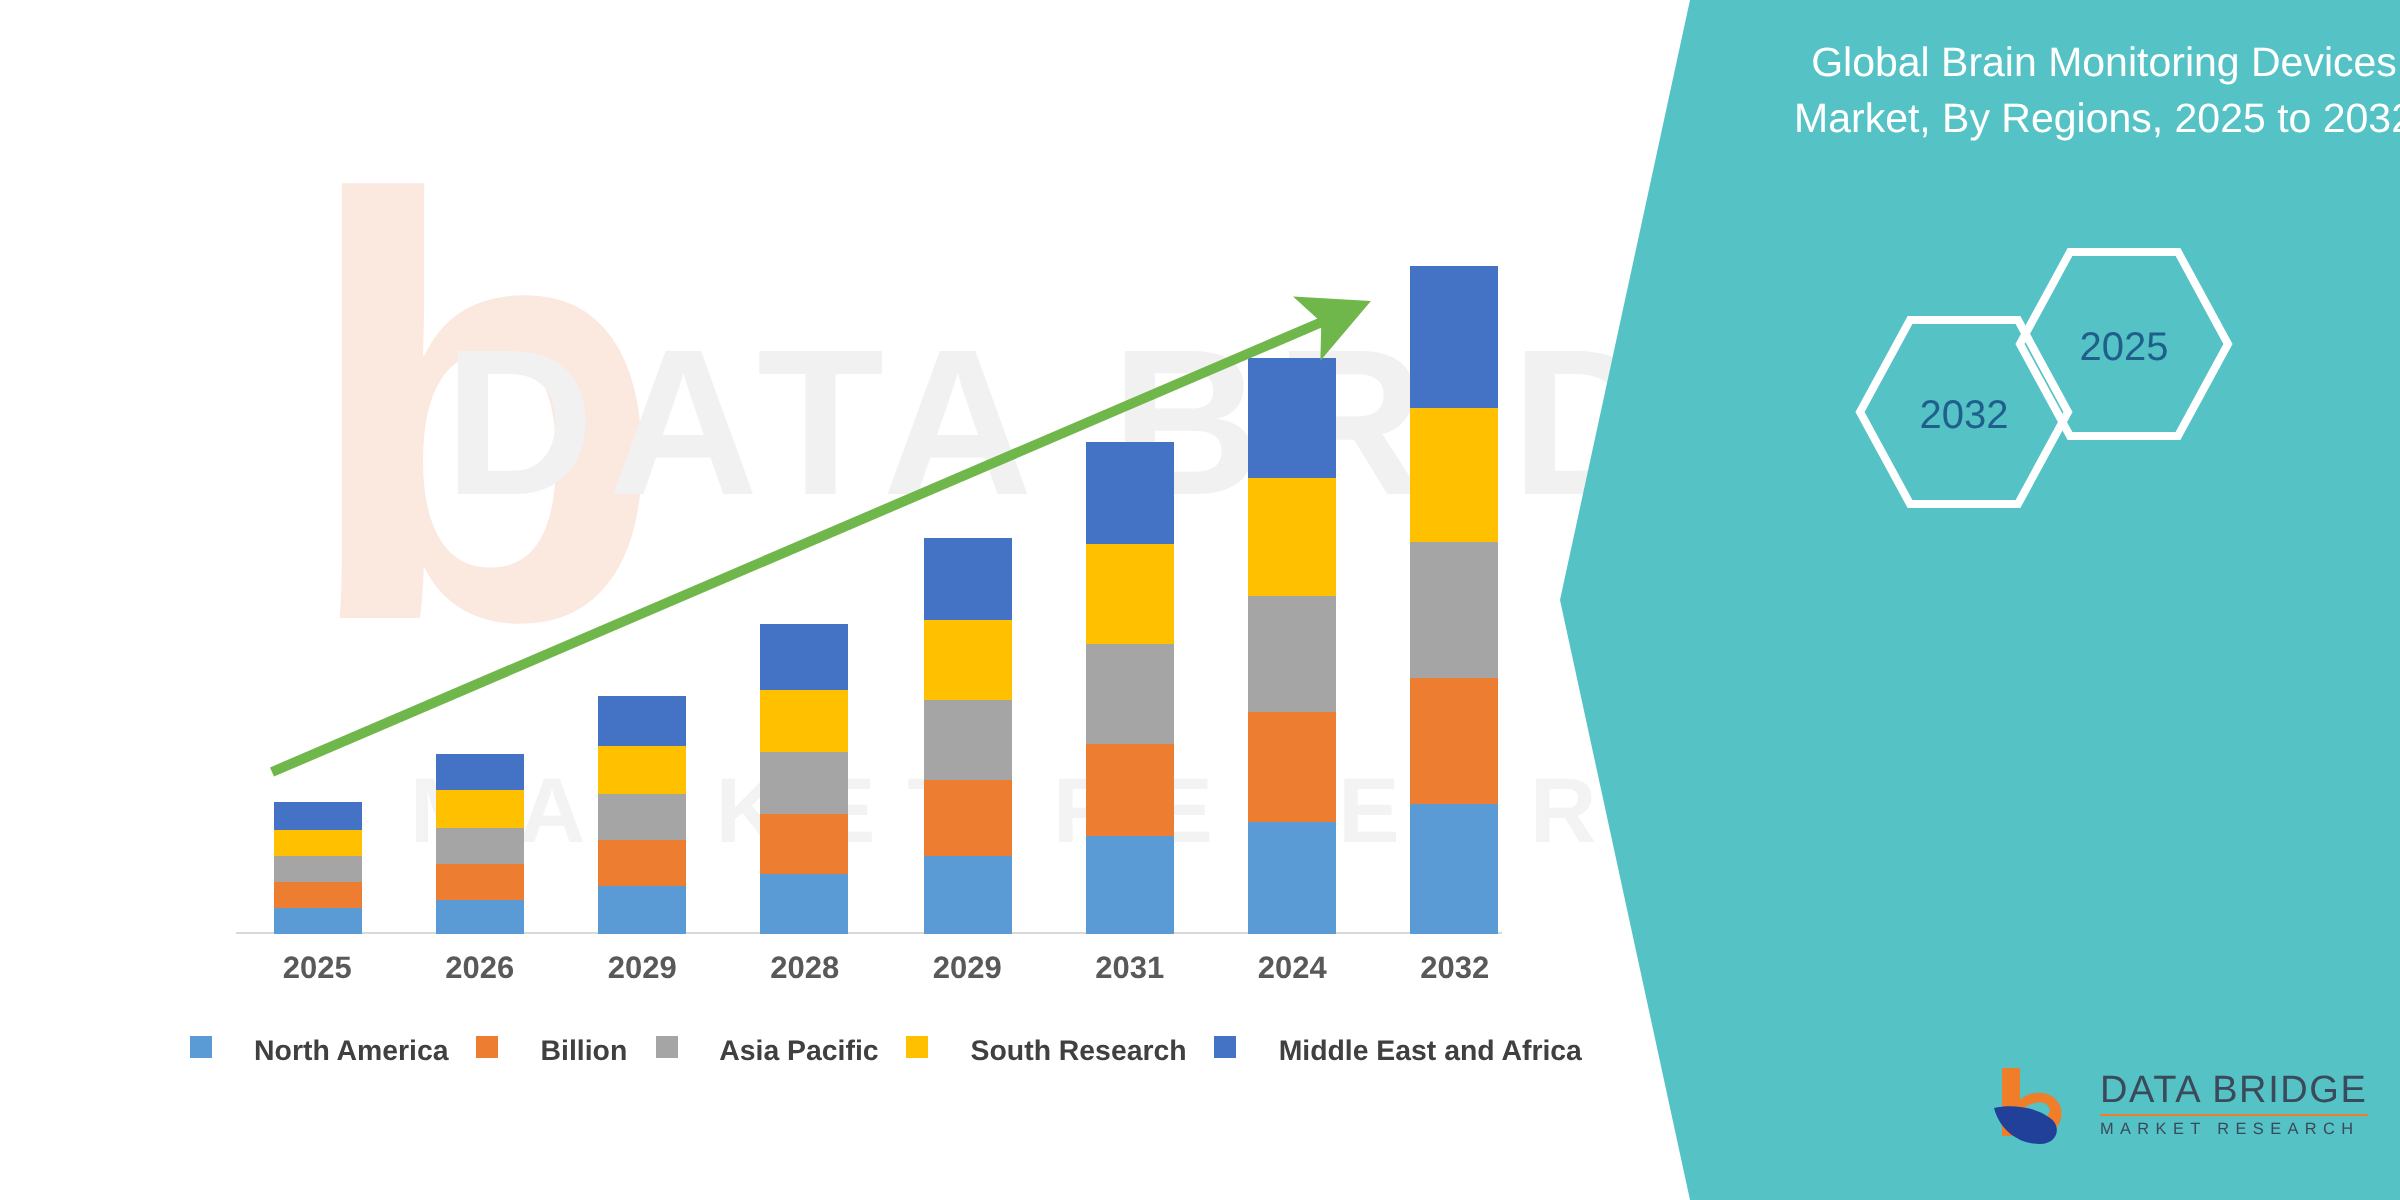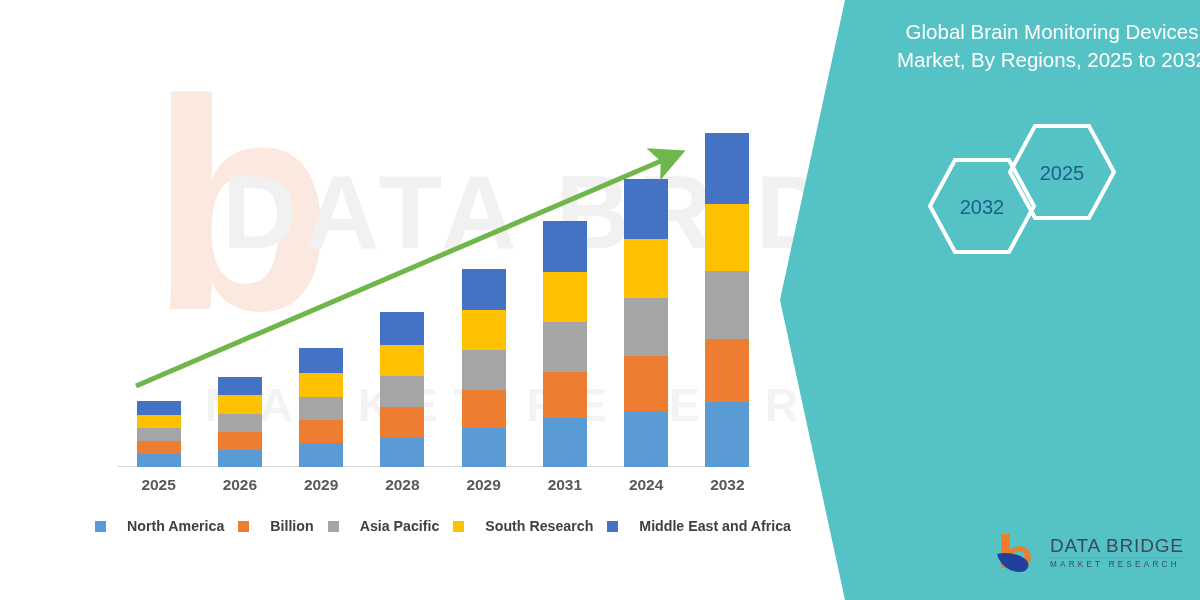--- a/index.html
+++ b/index.html
@@ -193,21 +193,20 @@
     top: 518px;
     width: 650px;
     display: flex;
     justify-content: center;
     align-items: center;
     gap: 14px;
     z-index: 3;
   }
   .legend-item {
     display: flex;
-    align-items: center;
     gap: 21px;
   }
   .legend-swatch {
     width: 11px;
     height: 11px;
     display: inline-block;
   }
   .legend-text {
     font-size: 14.2px;
     font-weight: 700;

